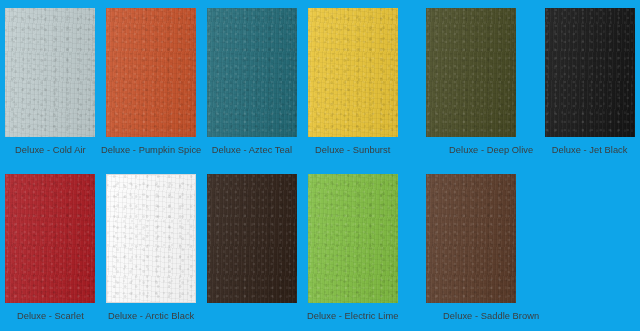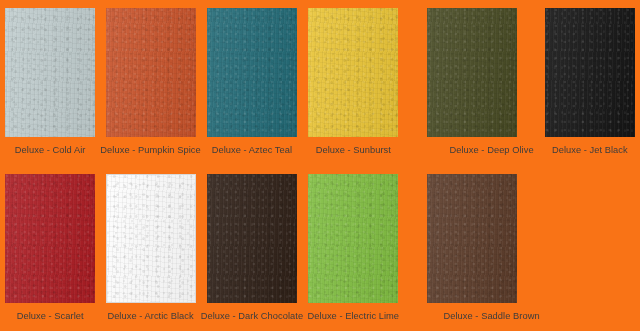--- a/index.html
+++ b/index.html
@@ -79,21 +79,21 @@
     line-height: 11px;
     color: #3d3d3d;
     text-align: center;
     white-space: nowrap;
     letter-spacing: 0.05px;
   }
 </style>
 </head>
 <body>
 
-<div id="swatch-grid" style="background: #f97316;">
+<div id="swatch-grid" style="background: #0ea5e9;">
     <div class="swatch-cell">
       <div class="swatch-chip" style="background-color: rgb(191, 204, 205);"></div>
       <div class="swatch-label" style="color: rgb(61, 61, 61);">Deluxe - Cold Air</div>
     </div>
     <div class="swatch-cell">
       <div class="swatch-chip" style="background-color: rgb(199, 82, 42);"></div>
       <div class="swatch-label" style="color: rgb(61, 61, 61);">Deluxe - Pumpkin Spice</div>
     </div>
     <div class="swatch-cell">
       <div class="swatch-chip" style="background-color: rgb(34, 106, 118);"></div>
@@ -114,21 +114,20 @@
     <div class="swatch-cell">
       <div class="swatch-chip" style="background-color: rgb(171, 28, 35);"></div>
       <div class="swatch-label" style="color: rgb(61, 61, 61);">Deluxe - Scarlet</div>
     </div>
     <div class="swatch-cell">
       <div class="swatch-chip bordered" style="background-color: rgb(253, 253, 253); border-color: rgb(217, 217, 217);"></div>
       <div class="swatch-label" style="color: rgb(61, 61, 61);">Deluxe - Arctic Black</div>
     </div>
     <div class="swatch-cell">
       <div class="swatch-chip" style="background-color: rgb(47, 32, 23);"></div>
-      <div class="swatch-label" style="color: rgb(61, 61, 61);">Deluxe - Dark Chocolate</div>
     </div>
     <div class="swatch-cell">
       <div class="swatch-chip" style="background-color: rgb(128, 189, 65);"></div>
       <div class="swatch-label" style="color: rgb(61, 61, 61);">Deluxe - Electric Lime</div>
     </div>
     <div class="swatch-cell">
       <div class="swatch-chip" style="background-color: rgb(91, 59, 41);"></div>
       <div class="swatch-label" style="color: rgb(61, 61, 61); padding-left: 40px;">Deluxe - Saddle Brown</div>
     </div>
   </div>

